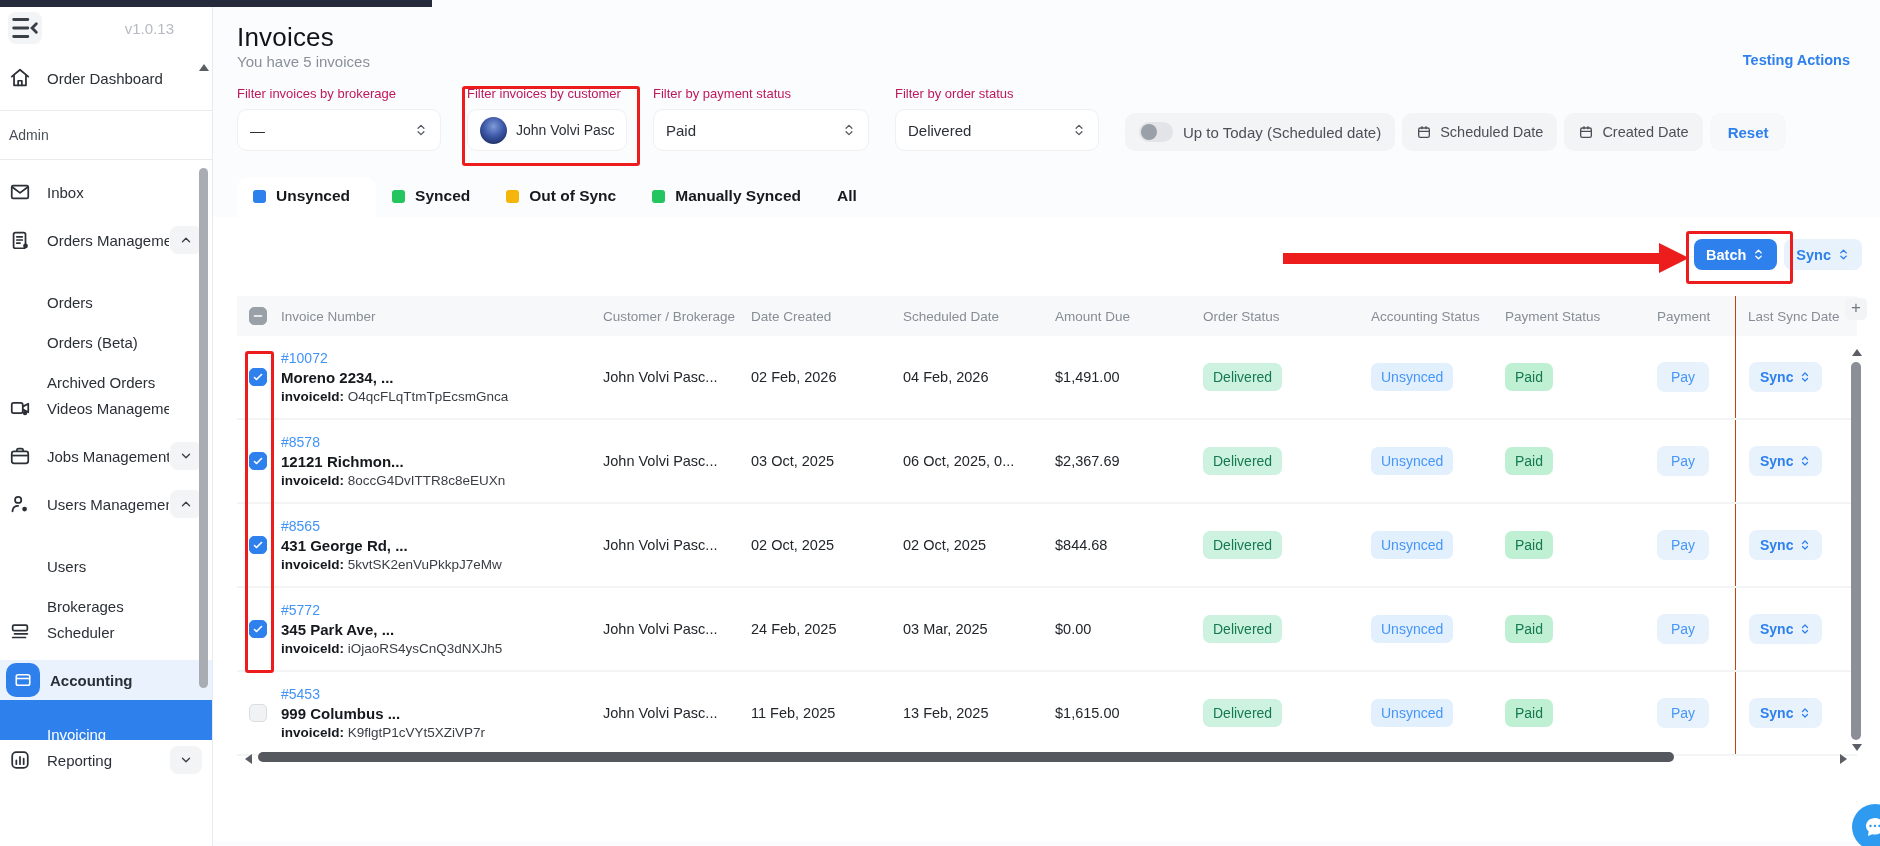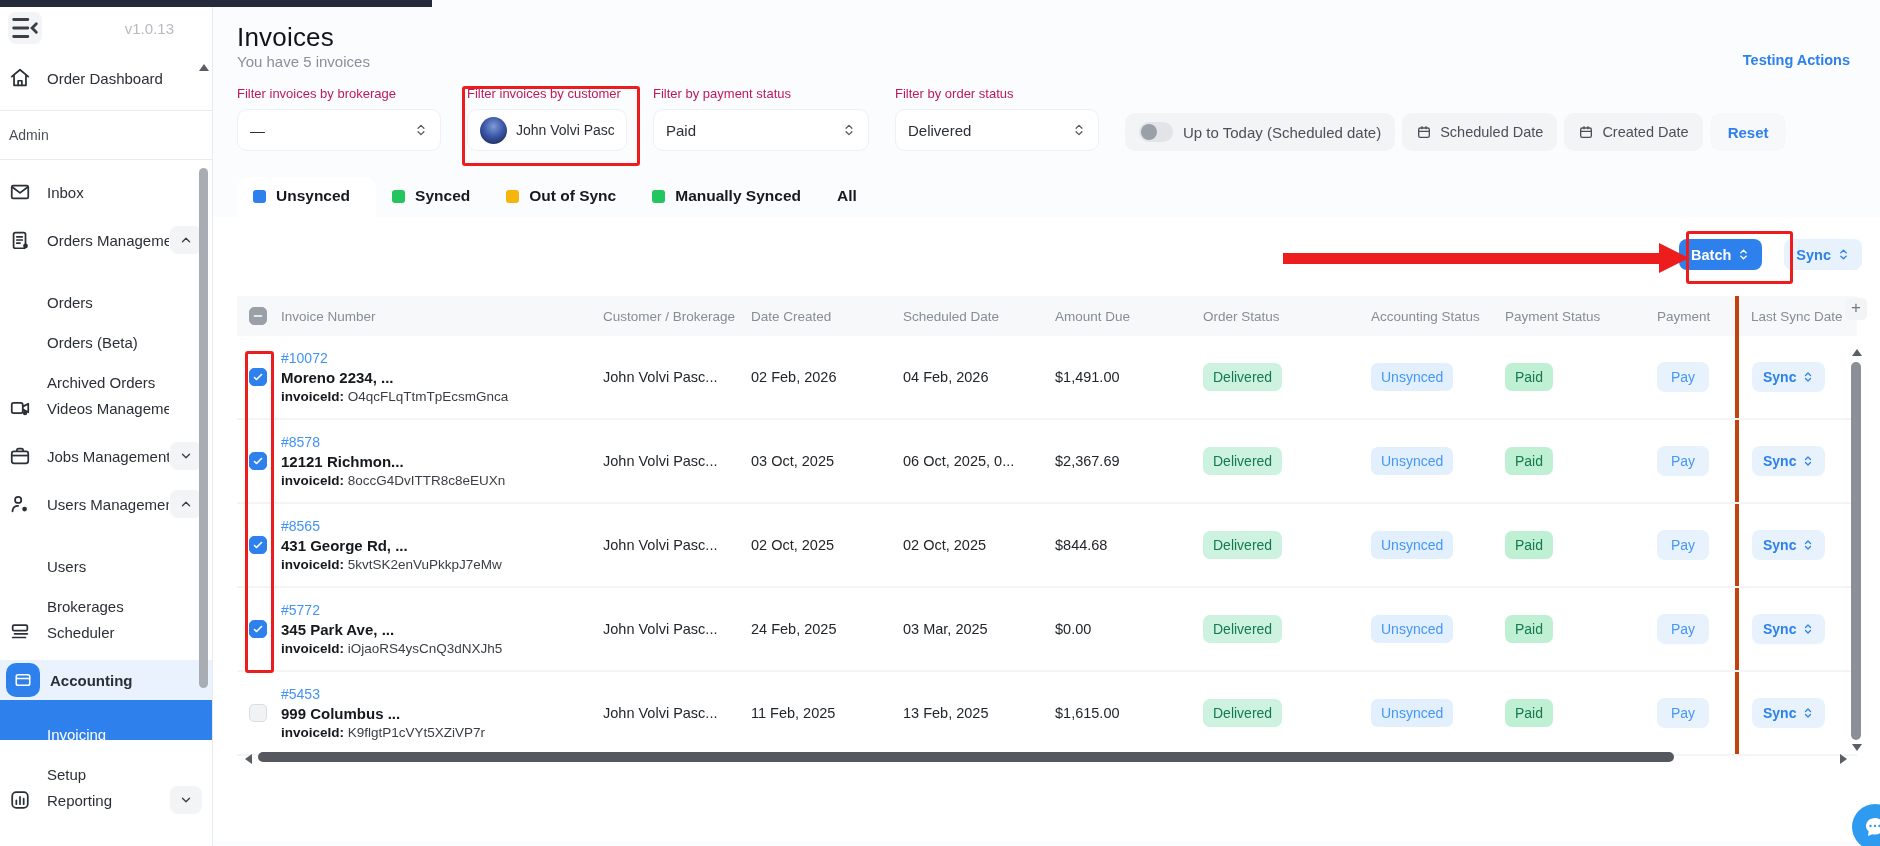--- a/index.html
+++ b/index.html
@@ -60,33 +60,33 @@
   .filters-right { display:flex; align-items:center; gap:7px; }
 
   
   .tabs { display:flex; align-items:flex-end; margin-top:26px; position:relative; z-index:2; }
   .tab { display:flex; align-items:center; gap:10px; padding:10px 20px 12px 16px; font-size:15.5px; font-weight:700; color:#17191d; cursor:pointer; }
   .tab-square { width:13px; height:13px; border-radius:3px; }
   .tab.active { background:#fff; border-radius:12px 12px 0 0; padding:10px 26px 12px 16px; }
 
   
   .panel { background:#fff; margin-left:-24px; padding:0 0 0 24px; position:relative; min-height:624px; }
-  .actions-row { display:flex; justify-content:flex-end; align-items:center; gap:22px; padding:22px 18px 14px 0; }
+  .actions-row { display:flex; justify-content:flex-end; align-items:center; gap:7px; padding:22px 18px 14px 0; }
   .btn { display:flex; align-items:center; gap:6px; height:31px; border-radius:8px; font-size:14.5px; font-weight:600; padding:0 12px; cursor:pointer; }
   .btn svg { width:13px; height:13px; }
   .btn-batch { background:#2e80ec; color:#fff; }
   .btn-sync { background:#e8f2fd; color:#2e80ec; }
 
   
   .tbl { width:1620px; margin-top:12px; }
   .thead, .trow { display:grid; grid-template-columns:44px 322px 148px 152px 152px 148px 168px 134px 152px 78px 122px; align-items:center; }
   .thead { background:#f7f8f9; height:40px; font-size:13.5px; color:#868d96; }
   .thead > div { padding-right:0; white-space:nowrap; overflow:hidden; }
   .trow { height:84px; border-bottom:2px solid #f3f4f6; font-size:14.5px; color:#22262b; }
-  .cell-last { border-left:4px solid #c2410c; height:100%; display:flex; align-items:center; }
+  .cell-last { border-left:1px solid #c2410c; height:100%; display:flex; align-items:center; }
   .thead .cell-last { padding-left:12px; }
   .cb-wrap { display:flex; justify-content:flex-start; padding-left:12px; }
   .cb { width:18px; height:18px; border-radius:5px; display:flex; align-items:center; justify-content:center; cursor:pointer; background:#f1f2f4; border:1px solid #dadde1; }
   .cb svg { width:12px; height:12px; }
   .cb.checked { background:#2e80ec; border-color:#2e80ec; }
   .cb.indet { background:#9aa0a8; border-color:#9aa0a8; }
   .cb:not(.checked):not(.indet) svg { display:none; }
   .inv-num { color:#4193f6; font-size:14px; cursor:pointer; }
   .inv-addr { font-weight:700; font-size:15px; margin-top:3px; color:#15181c; }
   .inv-id { font-size:13.5px; margin-top:3px; color:#3a3e44; }
@@ -233,23 +233,20 @@
         <span class="iconbox">
           <svg viewBox="0 0 24 24" fill="none" stroke="currentColor" stroke-width="2.1" stroke-linejoin="round">
             <rect x="3" y="5" width="18" height="14" rx="2.5"></rect>
             <path d="M3 10h18"></path>
           </svg>
         </span>
         <span class="sb-label">Accounting</span>
       </div>
       <div class="sb-item sb-sub sel">
         <span class="sb-label">Invoicing</span>
-      </div>
-      <div class="sb-item sb-sub">
-        <span class="sb-label">Setup</span>
       </div>
       <div class="sb-item">
         <span class="icon"><svg viewBox="0 0 24 24" fill="none" stroke="currentColor" stroke-width="1.9" stroke-linecap="round">
             <rect x="3.5" y="3.5" width="17" height="17" rx="4.5"></rect>
             <path d="M8 16.5v-4M12 16.5v-8M16 16.5v-6"></path>
           </svg></span>
         <span class="sb-label">Reporting</span>
         <span class="sb-chevbox">
           <svg viewBox="0 0 24 24" fill="none" stroke="currentColor" stroke-width="2.4" stroke-linecap="round" stroke-linejoin="round">
             <path d="m6 9 6 6 6-6"></path>

